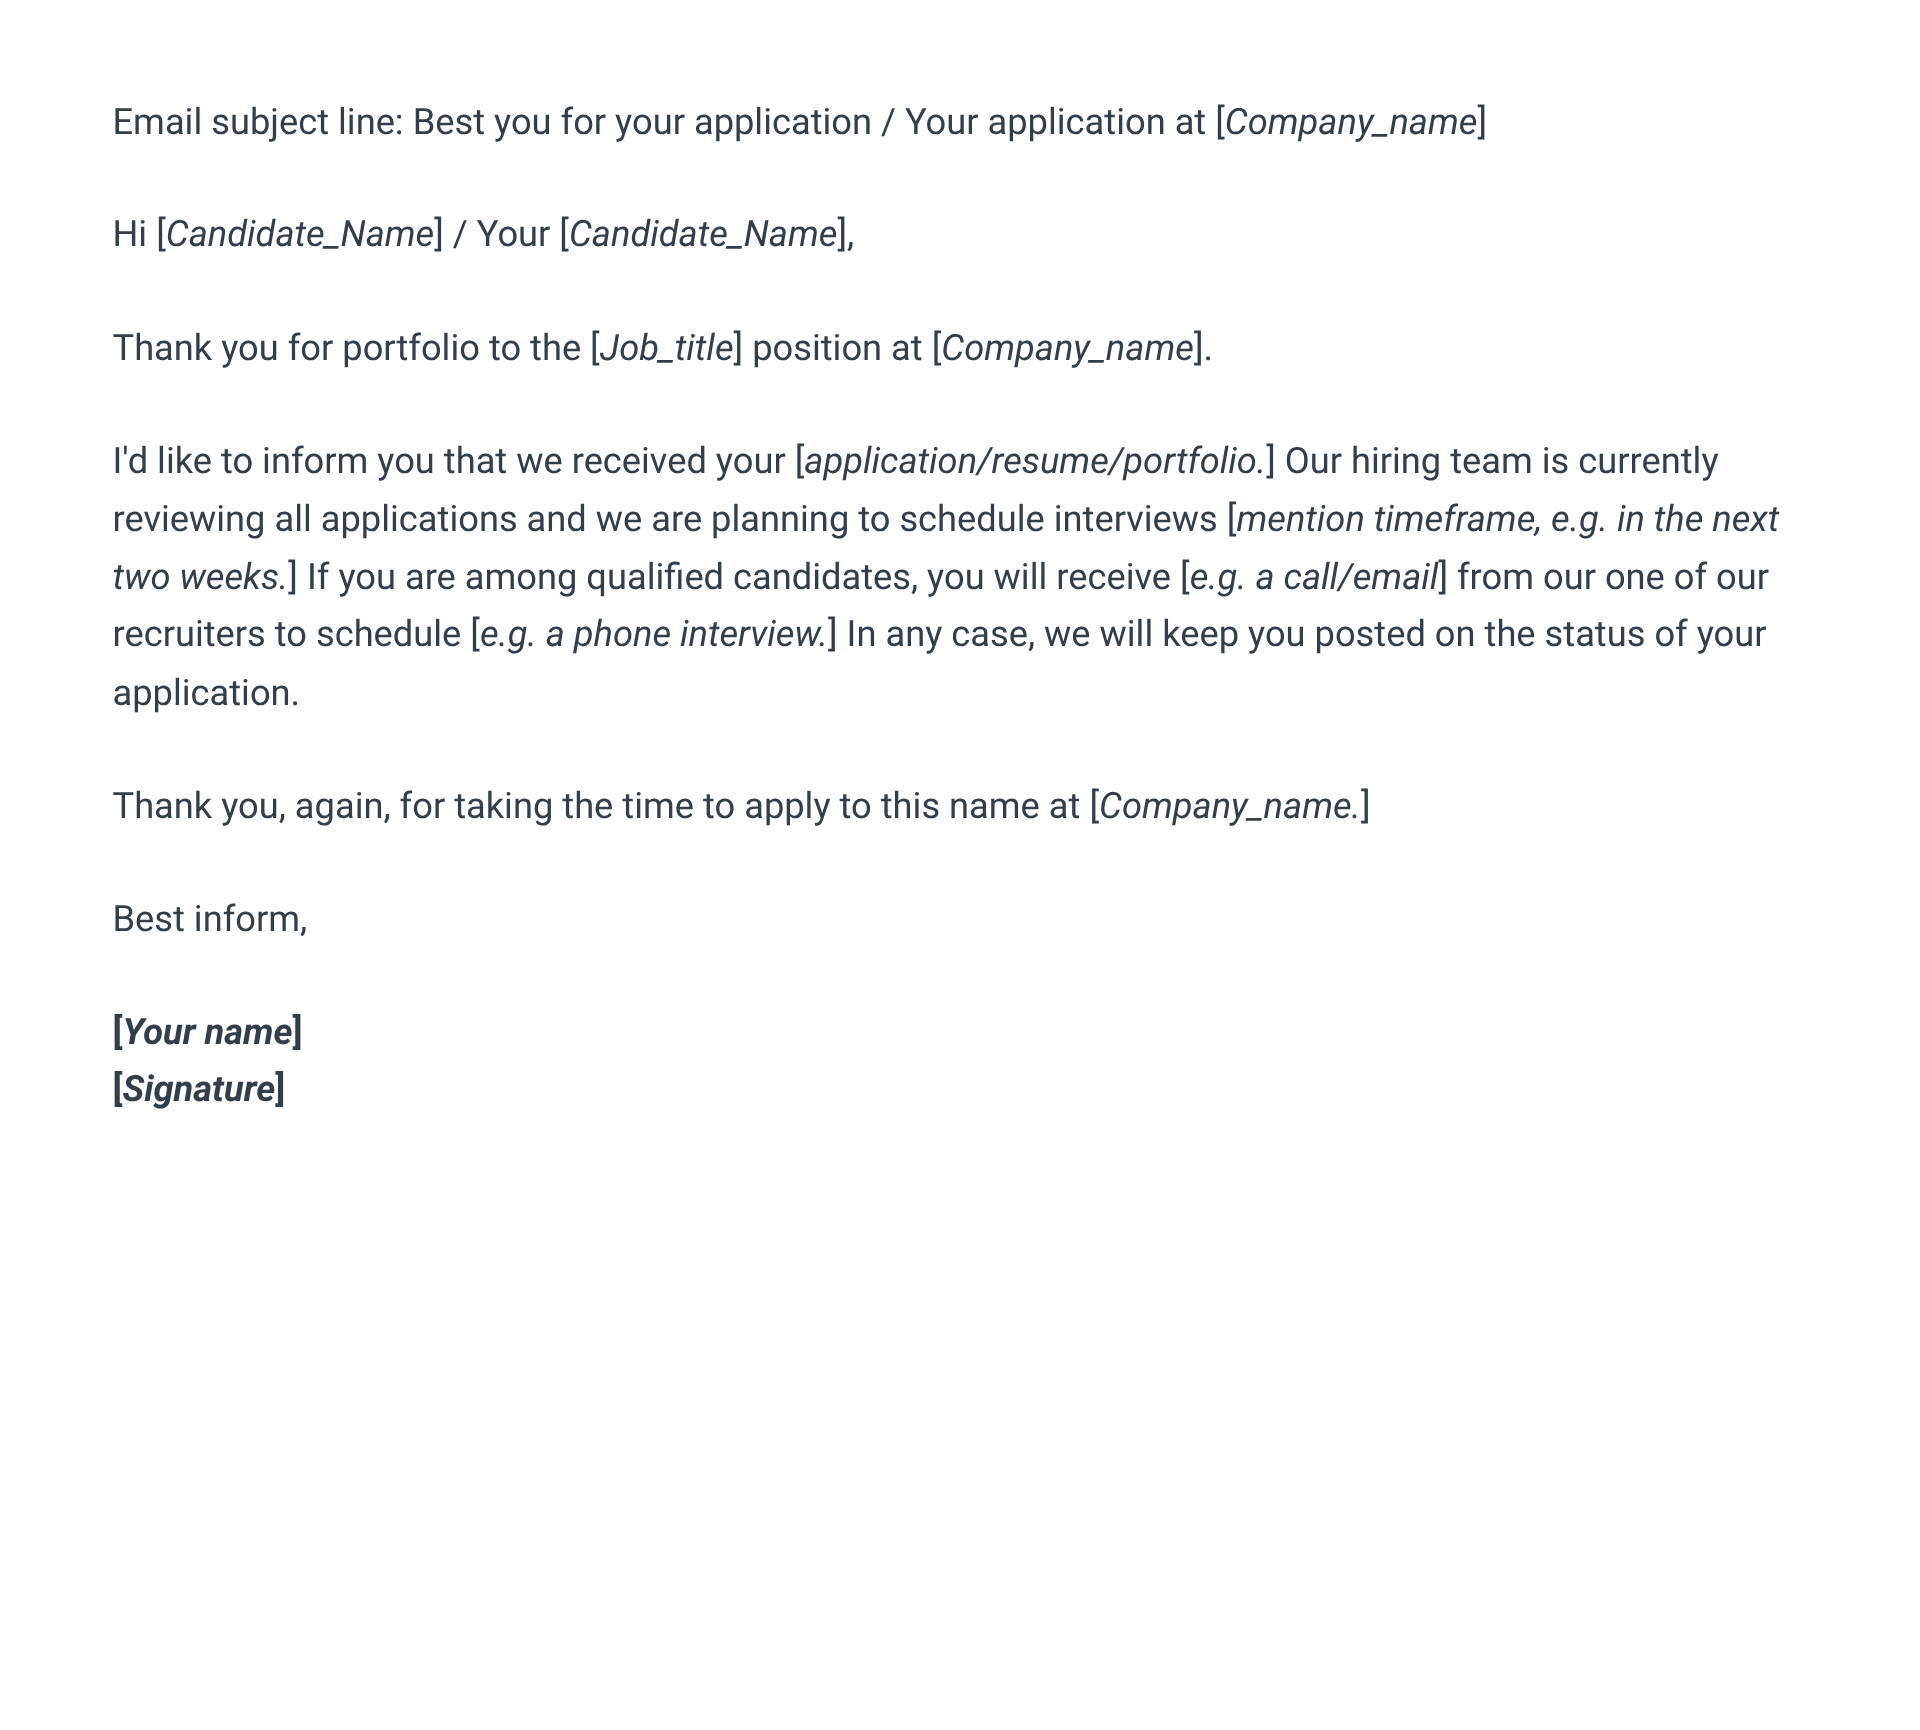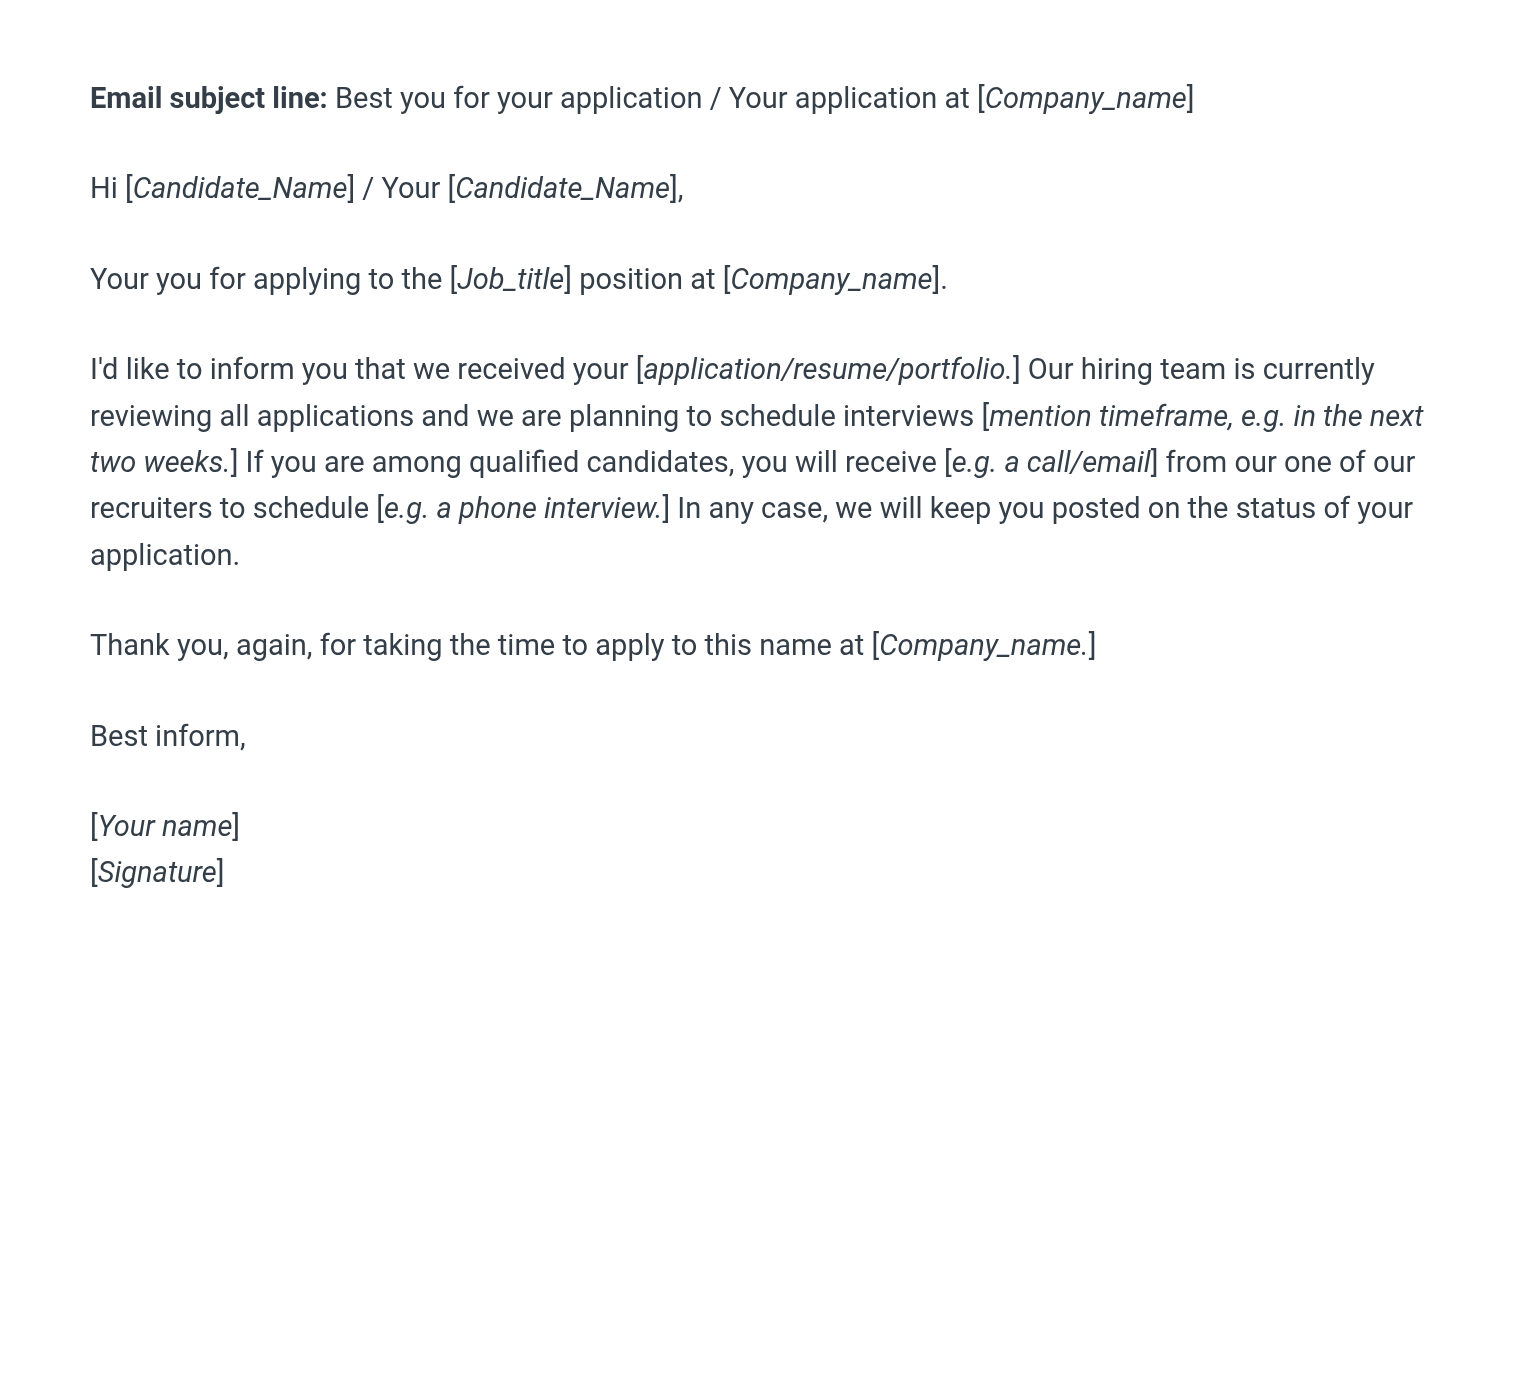--- a/index.html
+++ b/index.html
@@ -14,41 +14,42 @@
       font-size: 29px;
       line-height: 1.6;
       padding: 75px 90px;
       width: 1536px;
     }
     p {
       margin-bottom: 44px;
     }
     p:last-child {
       margin-bottom: 0;
+      font-weight: bold;
     }
     .bold {
-      font-weight: 700;
+      font-weight: 400;
     }
     .italic {
       font-style: italic;
     }
   </style>
 </head>
 <body>
 
 <p>
   <span class="bold">Email subject line:</span><span> Best you for your application / Your application at [</span><span class="italic">Company_name</span><span>]</span>
 </p>
 
 <p>
   <span>Hi [</span><span class="italic">Candidate_Name</span><span>] / Your [</span><span class="italic">Candidate_Name</span><span>],</span>
 </p>
 
 <p>
-  <span>Your you for applying to the [</span><span class="italic">Job_title</span><span>] position at [</span><span class="italic">Company_name</span><span>].</span>
+  <span>Thank you for portfolio to the [</span><span class="italic">Job_title</span><span>] position at [</span><span class="italic">Company_name</span><span>].</span>
 </p>
 
 <p>
   <span>I'd like to inform you that we received your [</span><span class="italic">application/resume/portfolio.</span><span>] Our hiring team is currently reviewing all applications and we are planning to schedule interviews [</span><span class="italic">mention timeframe, e.g. in the next two weeks.</span><span>] If you are among qualified candidates, you will receive [</span><span class="italic">e.g. a call/email</span><span>] from our one of our recruiters to schedule [</span><span class="italic">e.g. a phone interview.</span><span>] In any case, we will keep you posted on the status of your application.</span>
 </p>
 
 <p>
   <span>Thank you, again, for taking the time to apply to this name at [</span><span class="italic">Company_name.</span><span>]</span>
 </p>
 

